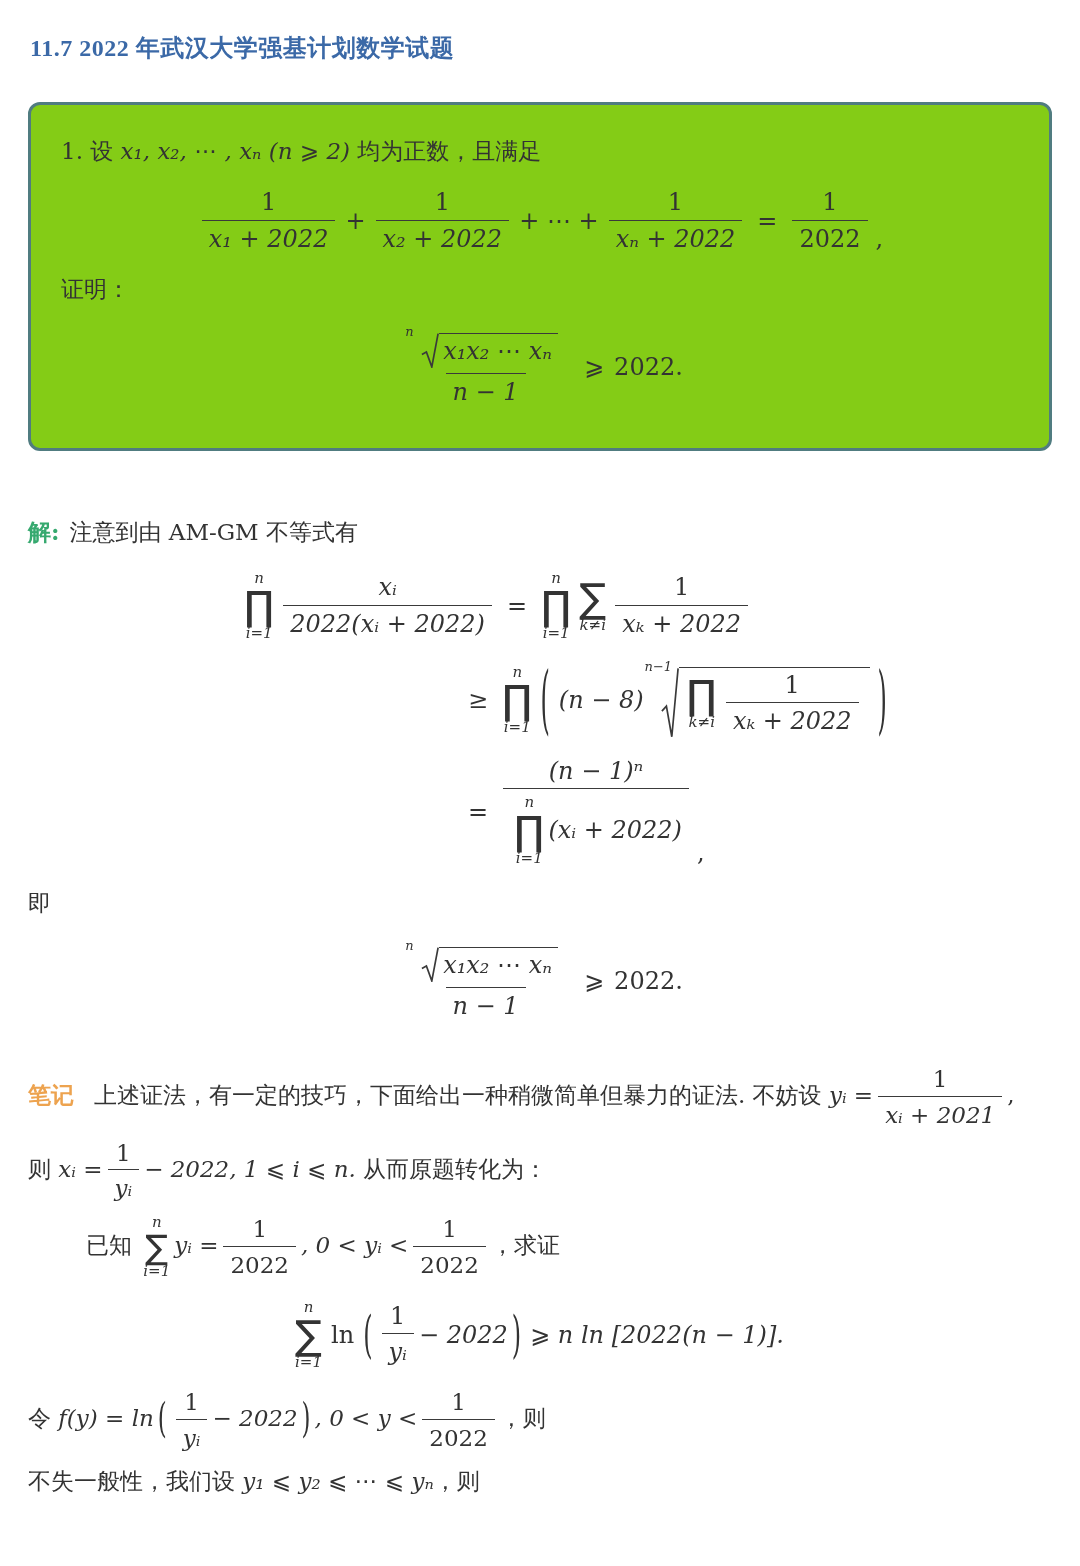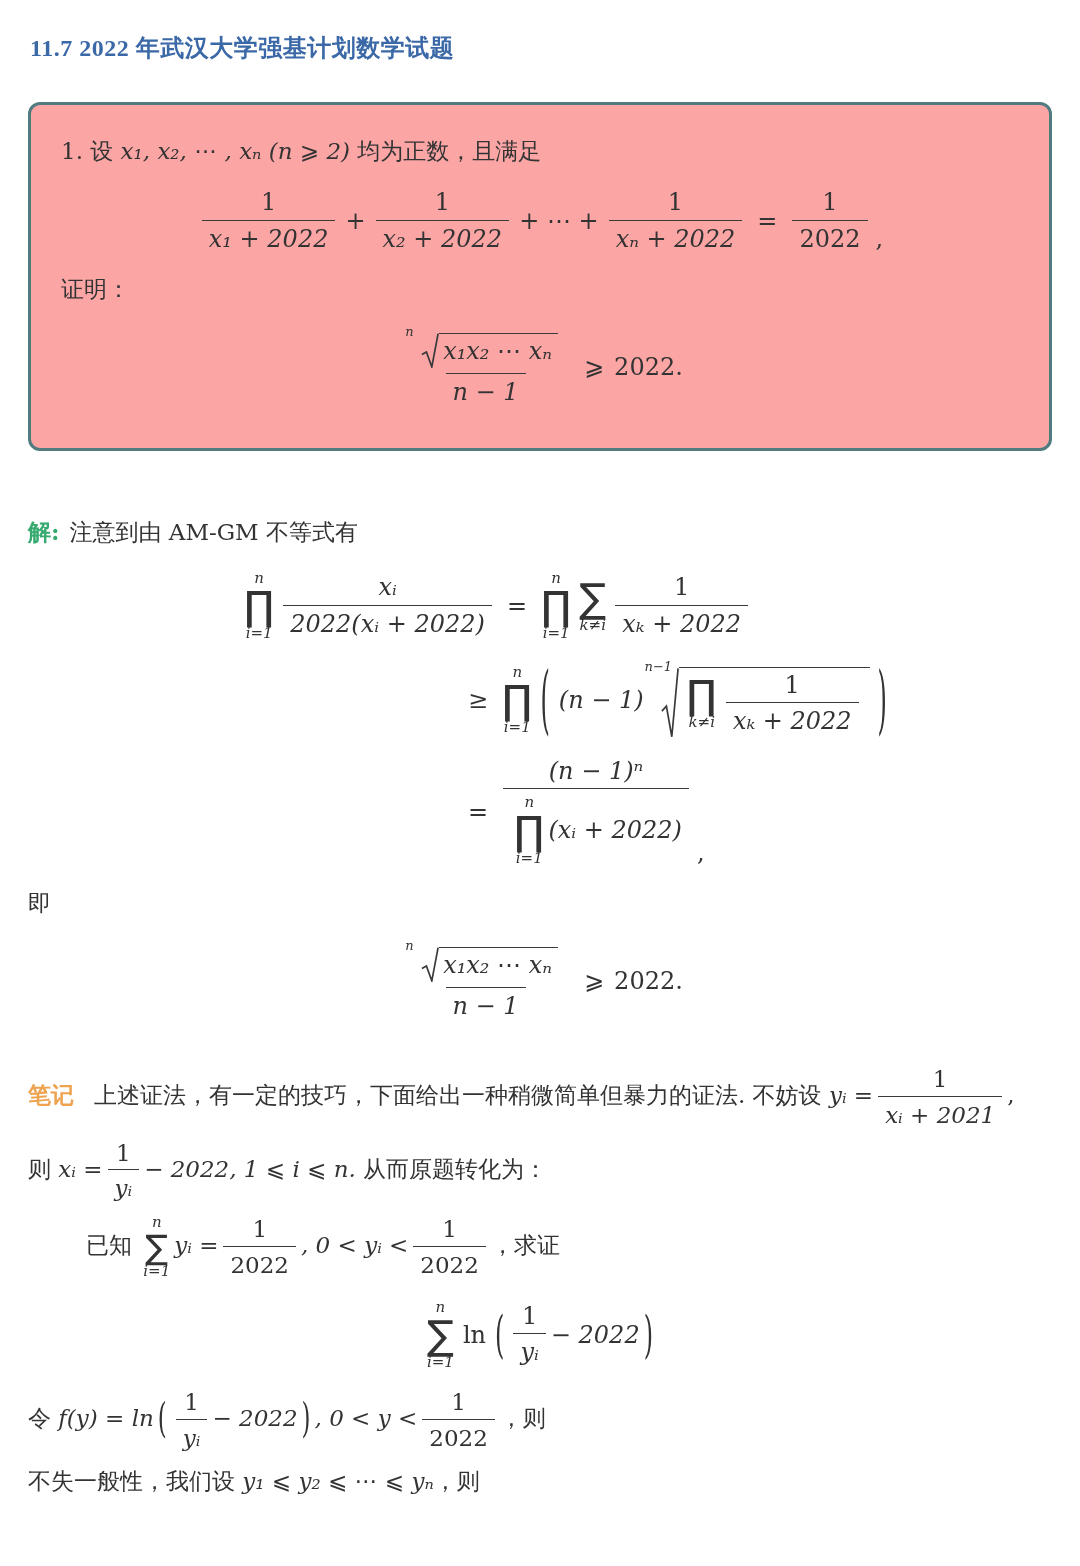--- a/index.html
+++ b/index.html
@@ -8,21 +8,21 @@
     width:1080px; min-height:1566px; padding:26px 28px 20px;
     font-family:"DejaVu Serif","DejaVu Sans",serif;
     color:#333333; font-size:23px; background:#ffffff;
   }
   .title {
     font-family:"Liberation Serif","DejaVu Serif",serif;
     color:#3b69a7; font-size:24px; font-weight:bold;
     margin:6px 0 38px 2px; letter-spacing:0.5px;
   }
   .pbox {
-    border:3px solid #507c80; background:#fca5a5; border-radius:12px;
+    border:3px solid #507c80; background:#84cc16; border-radius:12px;
     padding:16px 30px 24px; margin:0 0 62px 0;
   }
   .line { margin:12px 0; line-height:1.65; }
   .m { font-style:italic; }
   .rm { font-style:normal; }
   .jie { color:#36a96f; font-weight:bold; margin-right:10px; }
   .biji { color:#eda34f; font-weight:bold; margin-right:20px; font-family:"DejaVu Sans",sans-serif; }
   
   .disp { display:flex; align-items:center; justify-content:center; margin:18px 0; font-size:24px; flex-wrap:nowrap; }
   .disp.aA { justify-content:flex-start; padding-left:212px; }
@@ -134,21 +134,21 @@
   </div>
 
   <div class="disp aB">
     <span class="rel">≥</span>
     <span class="op">
         <span class="t">n</span>
         <span class="g">∏</span>
         <span class="b">i=1</span>
       </span>
     <span class="bp s30">(</span>
-    <span class="m gap">(n − 1)</span>
+    <span class="m gap">(n − 8)</span>
     <span class="rt">
       <span class="ix">n−1</span>
       <svg class="sg" viewBox="0 0 20 100" preserveAspectRatio="none">
           <path d="M1 62 L6 55 L12 98 L19 2" fill="none" stroke="#3a3a3a" stroke-width="1.7" vector-effect="non-scaling-stroke"></path>
         </svg>
       <span class="rad">
         <span class="op">
             <span class="g">∏</span>
             <span class="b">k≠i</span>
           </span>
@@ -225,20 +225,21 @@
         <span class="b">i=1</span>
       </span>
     <span class="rm gap">ln</span>
     <span class="bp s20">(</span>
     <span class="fr">
         <span class="n rm">1</span>
         <span class="d m">yᵢ</span>
       </span>
     <span class="m">− 2022</span>
     <span class="bp s20">)</span>
+    <span class="m gap">⩾ n ln [2022(n − 1)].</span>
   </div>
 
   <p class="line"><span>令 </span><span class="m">f(y) = ln</span><span class="bp s17">(</span><span class="fr">
         <span class="n rm">1</span>
         <span class="d m">yᵢ</span>
       </span><span class="m">− 2022</span><span class="bp s17">)</span><span class="m">, 0 &lt; y &lt;</span><span class="fr">
         <span class="n rm">1</span>
         <span class="d rm">2022</span>
       </span><span>，则</span></p>
 

